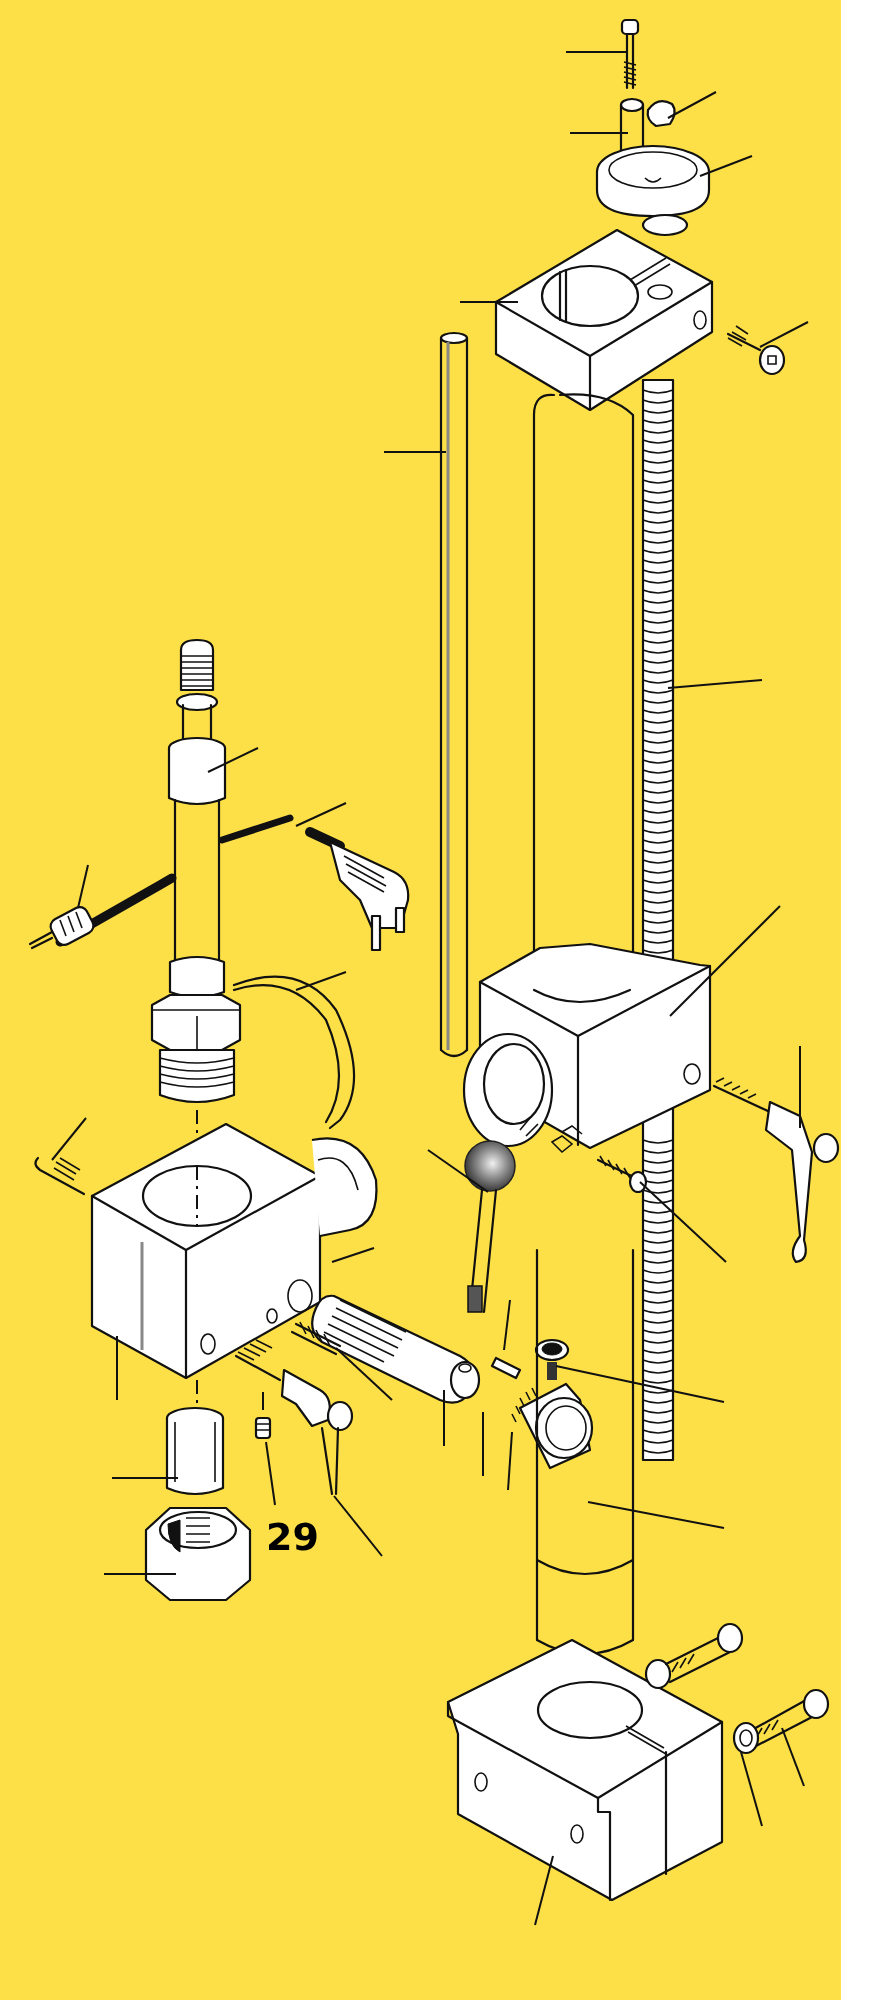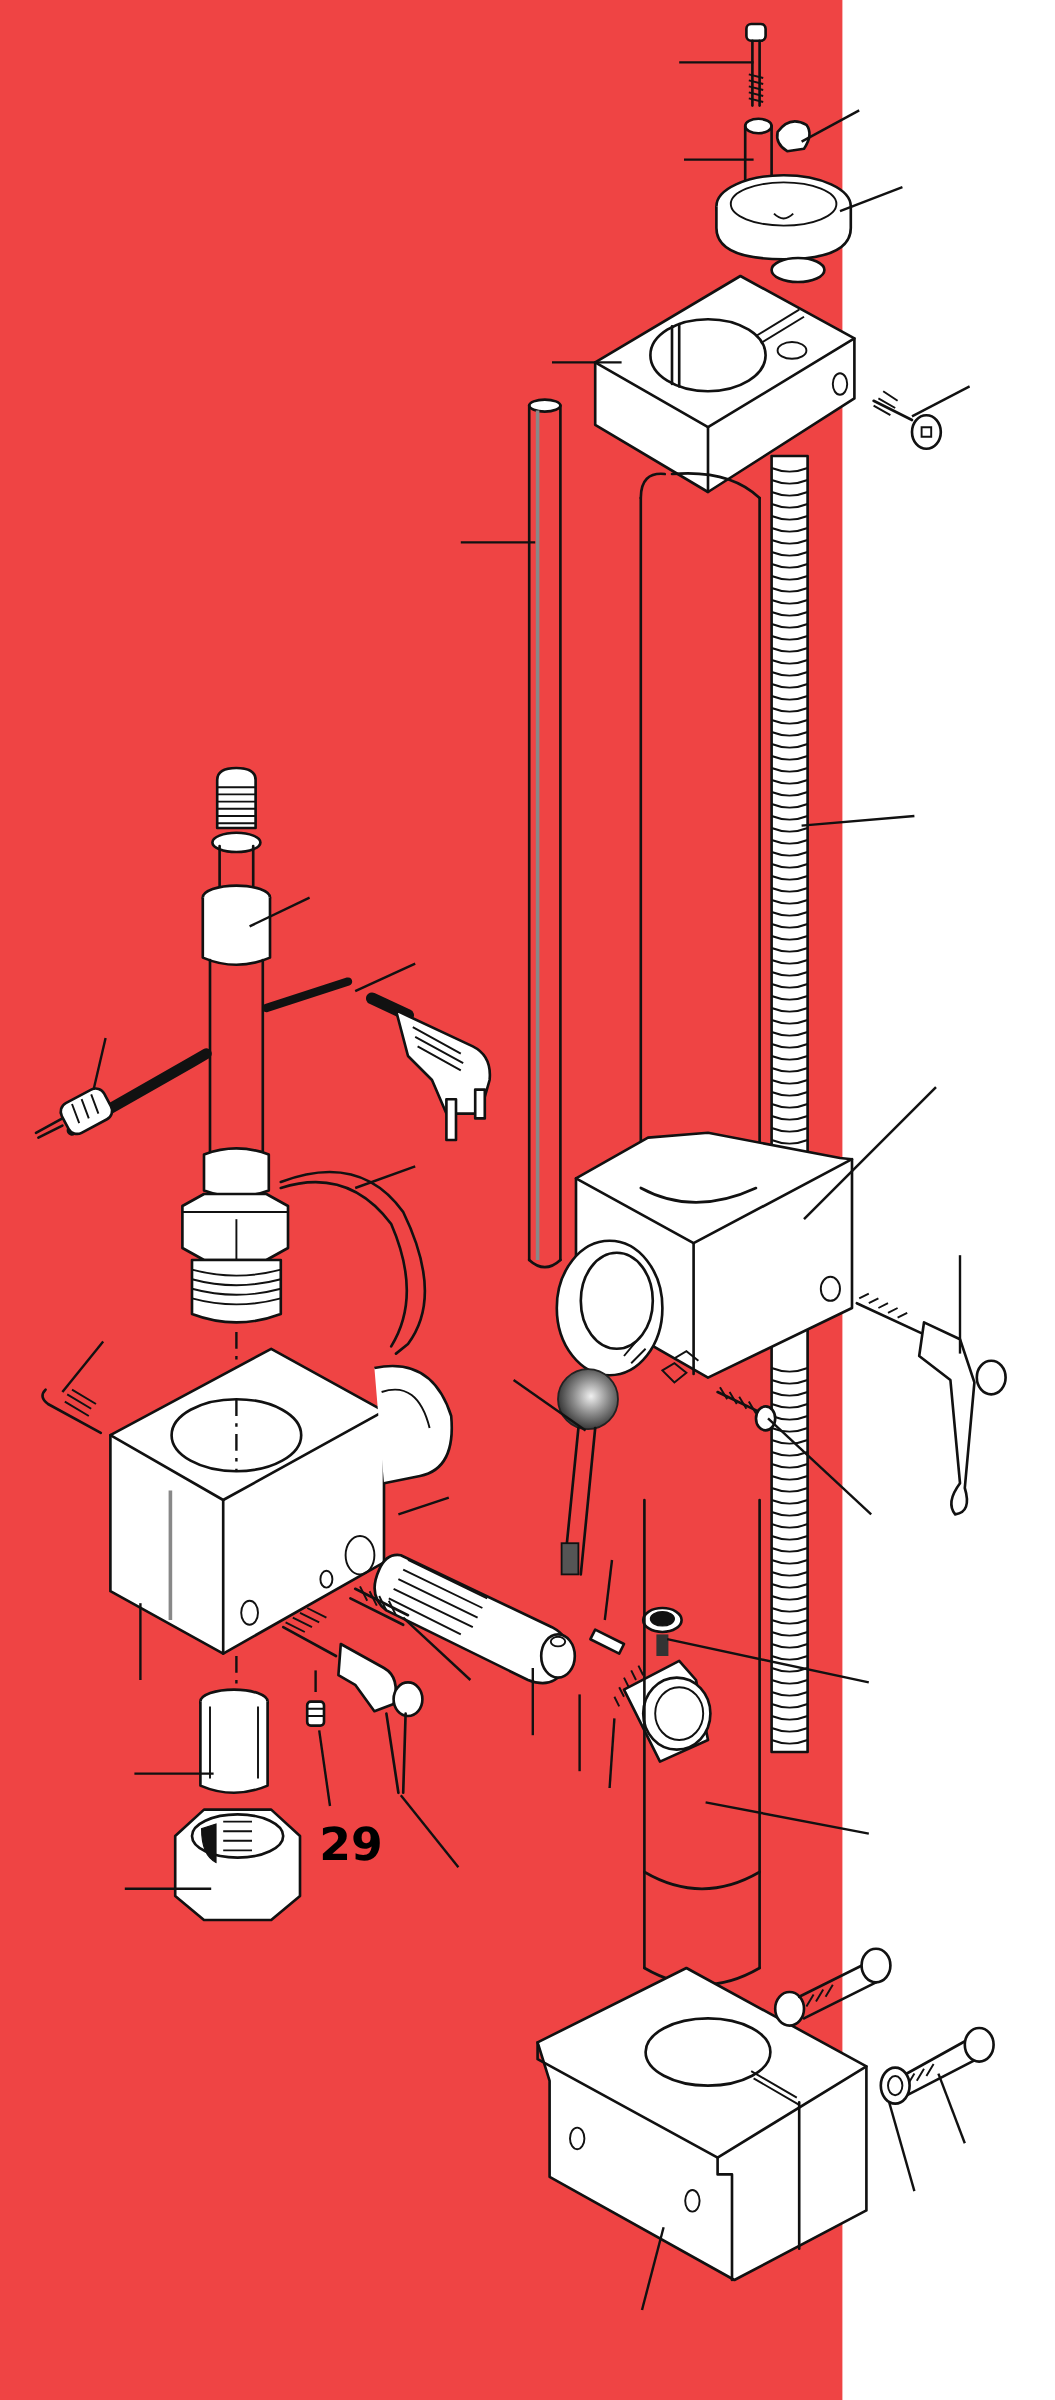--- a/index.html
+++ b/index.html
@@ -1,17 +1,17 @@
 <!DOCTYPE html>
 <html><head>
   <meta charset="utf-8">
   <style>
     html, body { margin: 0; padding: 0; background: #ffffff; }
     body { width: 879px; height: 2000px; overflow: hidden; font-family: "DejaVu Sans", sans-serif; }
-    #stage { position: relative; width: 702px; height: 2000px; background: #ef4444; }
+    #stage { position: relative; width: 803px; height: 2000px; background: #fde047; padding-left: 38px; }
     svg { position: absolute; left: 0; top: 0; }
     .ln { stroke: #111; stroke-width: 2.2; fill: none; stroke-linecap: round; stroke-linejoin: round; }
     .thin { stroke: #111; stroke-width: 1.6; fill: none; }
     .fillw { fill: #fff; stroke: #111; stroke-width: 2.2; stroke-linejoin: round; }
     .leader { stroke: #111; stroke-width: 2; fill: none; }
     .dash { stroke: #111; stroke-width: 2; stroke-dasharray: 14 6 3 6; fill: none; }
     .thread { stroke: #111; stroke-width: 1.6; fill: none; }
     .dark { fill: #111; stroke: #111; }
     .grey { stroke: #888; stroke-width: 3; fill: none; }
     .part-label {

